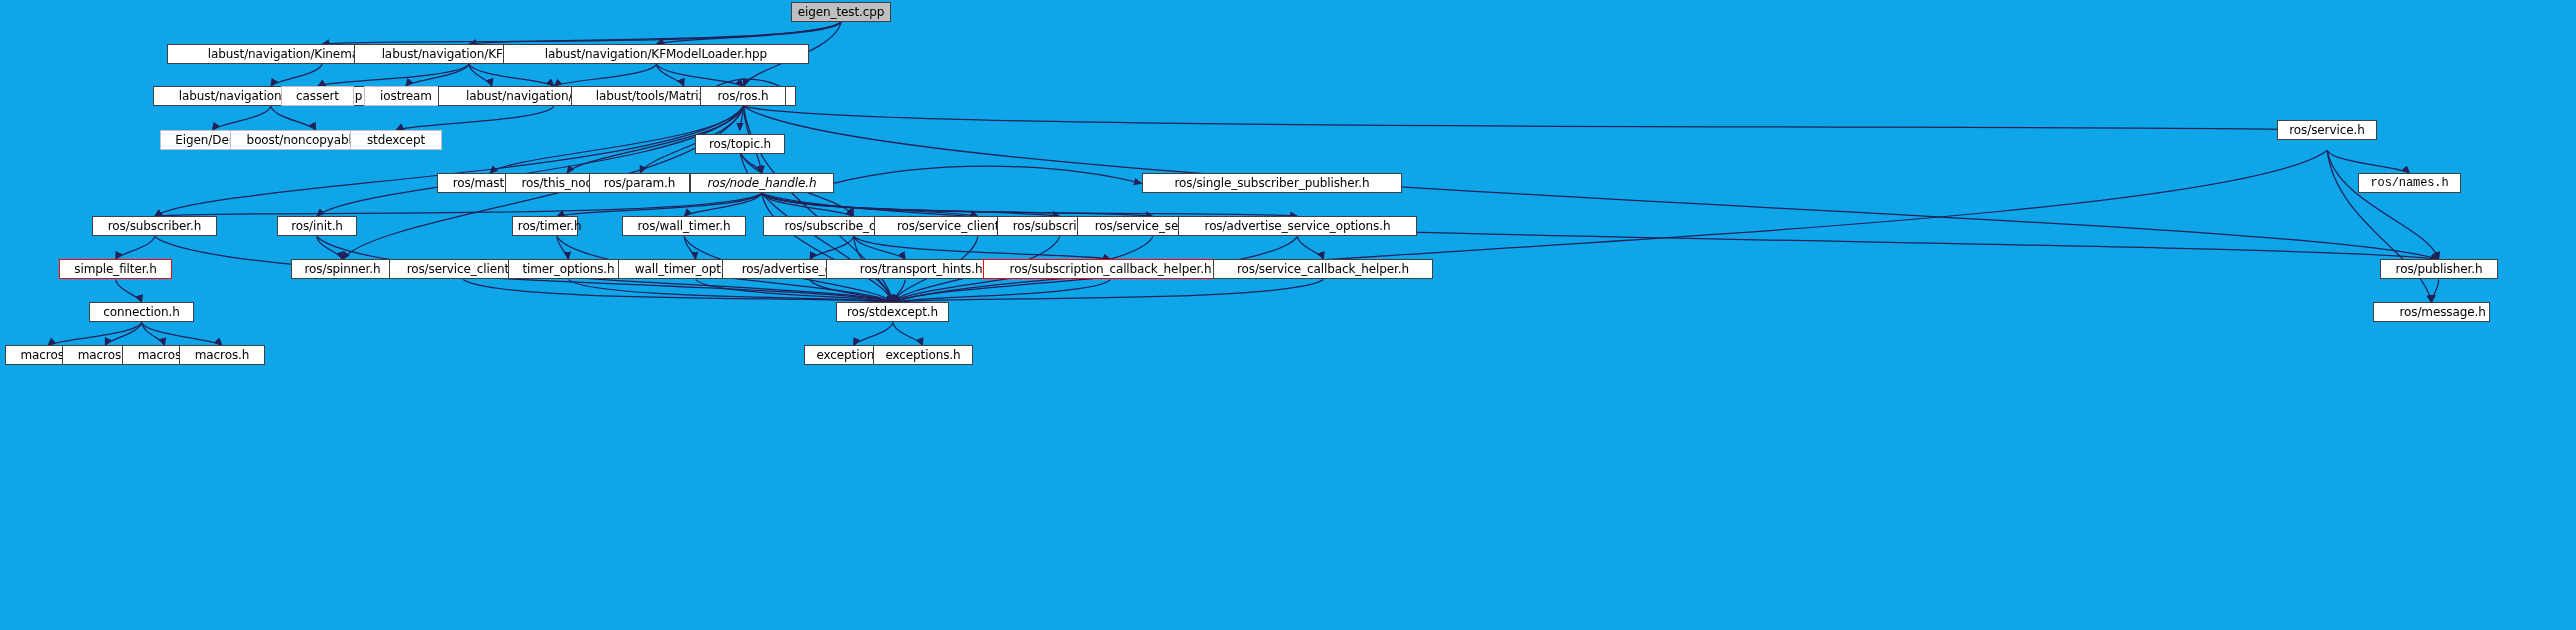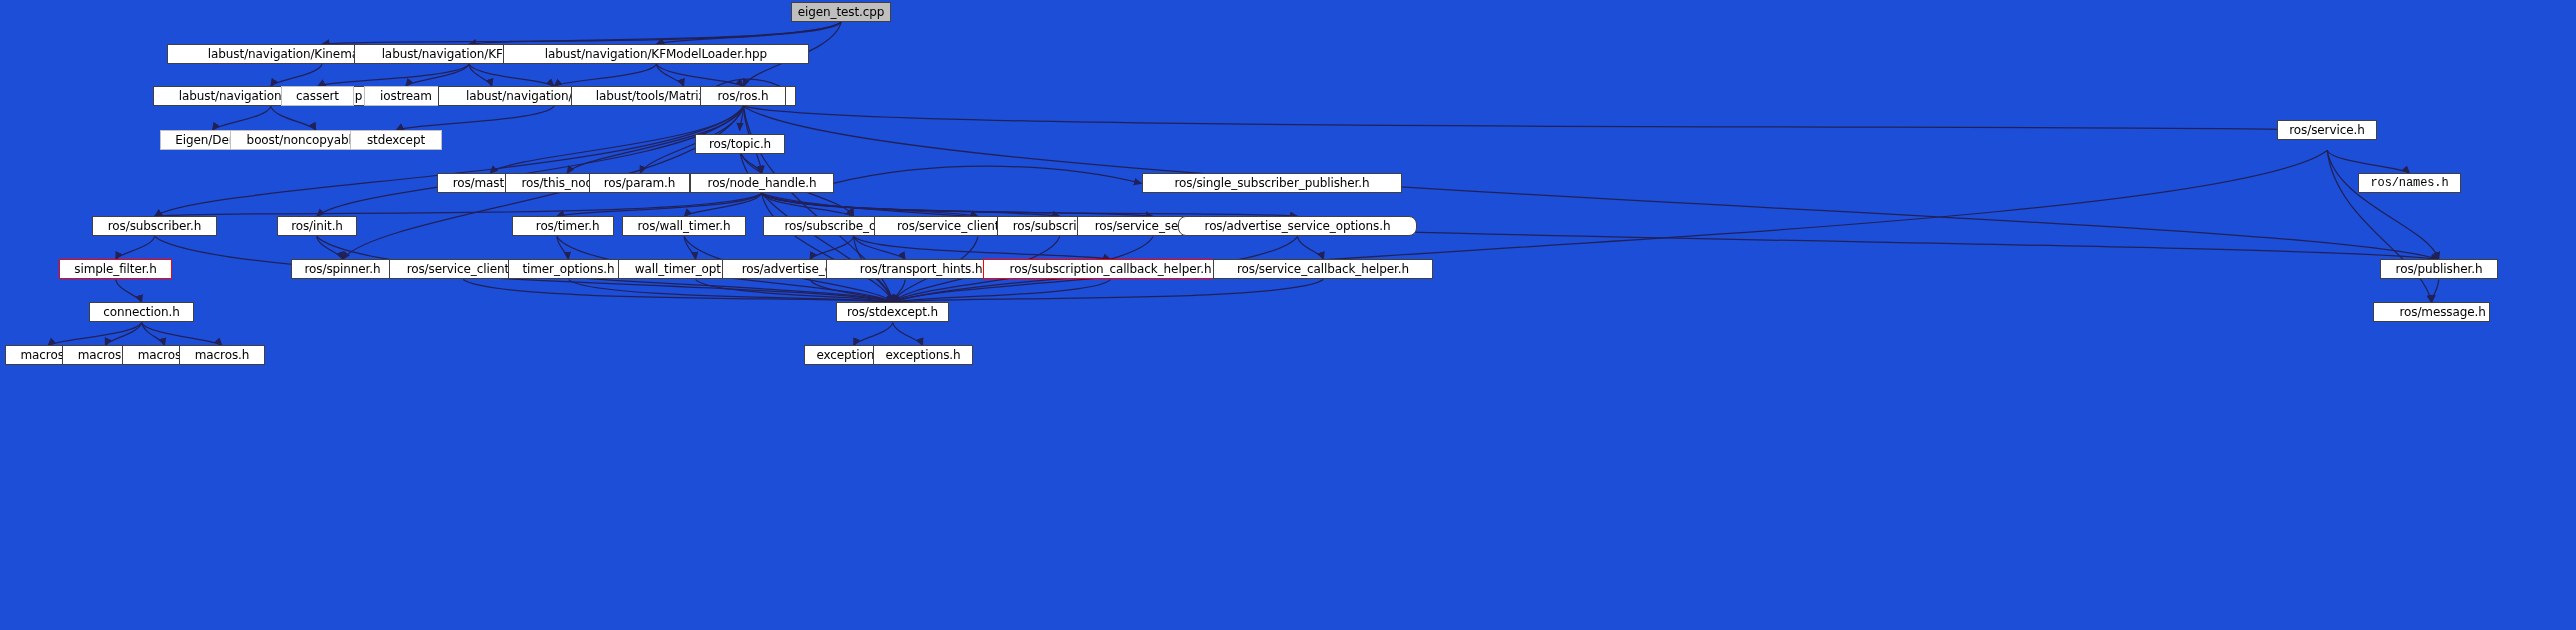--- a/index.html
+++ b/index.html
@@ -1,21 +1,21 @@
 <!DOCTYPE html>
 <html><head>
 <meta charset="utf-8">
 <title>eigen_test.cpp include dependency graph</title>
 <style>
   html,body{margin:0;padding:0;background:#ffffff;}
   #graph-root{
     position:relative;
     width:2576px;
     height:631px;
-    background:#1d4ed8;
+    background:#0ea5e9;
     font-family:"DejaVu Sans","Liberation Sans",sans-serif;
     overflow:hidden;
   }
   #edge-layer{position:absolute;left:0;top:0;width:2576px;height:631px;}
   #node-layer{position:absolute;left:0;top:0;width:2576px;height:631px;}
   .node{
     position:absolute;
     box-sizing:border-box;
     display:flex;
     align-items:center;
@@ -137,32 +137,32 @@
       <div class="node" style="left: 571px; top: 86px; width: 225px;">labust/tools/MatrixLoader.hpp</div>
       <div class="node" style="left: 700px; top: 86px; width: 86px;">ros/ros.h</div>
       <div class="node ext" style="left: 160px; top: 130px; width: 105px;">Eigen/Dense</div>
       <div class="node ext" style="left: 230px; top: 130px; width: 172px;">boost/noncopyable.hpp</div>
       <div class="node ext" style="left: 350px; top: 130px; width: 92px;">stdexcept</div>
       <div class="node" style="left: 695px; top: 134px; width: 90px;">ros/topic.h</div>
       <div class="node" style="left: 2277px; top: 120px; width: 100px;">ros/service.h</div>
       <div class="node" style="left: 437px; top: 173px; width: 105px;">ros/master.h</div>
       <div class="node" style="left: 505px; top: 173px; width: 123px;">ros/this_node.h</div>
       <div class="node" style="left: 589px; top: 173px; width: 101px;">ros/param.h</div>
-      <div class="node" style="left: 690px; top: 173px; width: 144px;">ros/node_handle.h</div>
+      <div class="node" style="left: 690px; top: 173px; width: 144px; font-style: italic;">ros/node_handle.h</div>
       <div class="node" style="left: 1142px; top: 173px; width: 260px;">ros/single_subscriber_publisher.h</div>
       <div class="node" style="left: 2358px; top: 173px; width: 103px; font-family: Liberation Mono, monospace;">ros/names.h</div>
       <div class="node" style="left: 92px; top: 216px; width: 125px;">ros/subscriber.h</div>
       <div class="node" style="left: 277px; top: 216px; width: 80px;">ros/init.h</div>
-      <div class="node" style="left: 512px; top: 216px; width: 102px; padding-left: 14px;">ros/timer.h</div>
+      <div class="node" style="left: 512px; top: 216px; width: 66px; padding-left: 14px;">ros/timer.h</div>
       <div class="node" style="left: 622px; top: 216px; width: 124px;">ros/wall_timer.h</div>
       <div class="node" style="left: 763px; top: 216px; width: 182px;">ros/subscribe_options.h</div>
       <div class="node" style="left: 874px; top: 216px; width: 209px;">ros/service_client_options.h</div>
       <div class="node" style="left: 997px; top: 216px; width: 125px;">ros/subscriber.h</div>
       <div class="node" style="left: 1077px; top: 216px; width: 153px;">ros/service_server.h</div>
-      <div class="node" style="left: 1178px; top: 216px; width: 239px; border-radius: 8px;">ros/advertise_service_options.h</div>
+      <div class="node" style="left: 1178px; top: 216px; width: 239px;">ros/advertise_service_options.h</div>
       <div class="node red" style="left: 59px; top: 259px; width: 113px;">simple_filter.h</div>
       <div class="node" style="left: 291px; top: 259px; width: 103px;">ros/spinner.h</div>
       <div class="node" style="left: 389px; top: 259px; width: 149px;">ros/service_client.h</div>
       <div class="node" style="left: 508px; top: 259px; width: 121px;">timer_options.h</div>
       <div class="node" style="left: 618px; top: 259px; width: 155px;">wall_timer_options.h</div>
       <div class="node" style="left: 722px; top: 259px; width: 177px;">ros/advertise_options.h</div>
       <div class="node" style="left: 826px; top: 259px; width: 159px; padding-left: 36px;">ros/transport_hints.h</div>
       <div class="node red" style="left: 983px; top: 259px; width: 255px;">ros/subscription_callback_helper.h</div>
       <div class="node" style="left: 1213px; top: 259px; width: 220px;">ros/service_callback_helper.h</div>
       <div class="node" style="left: 2380px; top: 259px; width: 118px;">ros/publisher.h</div>

